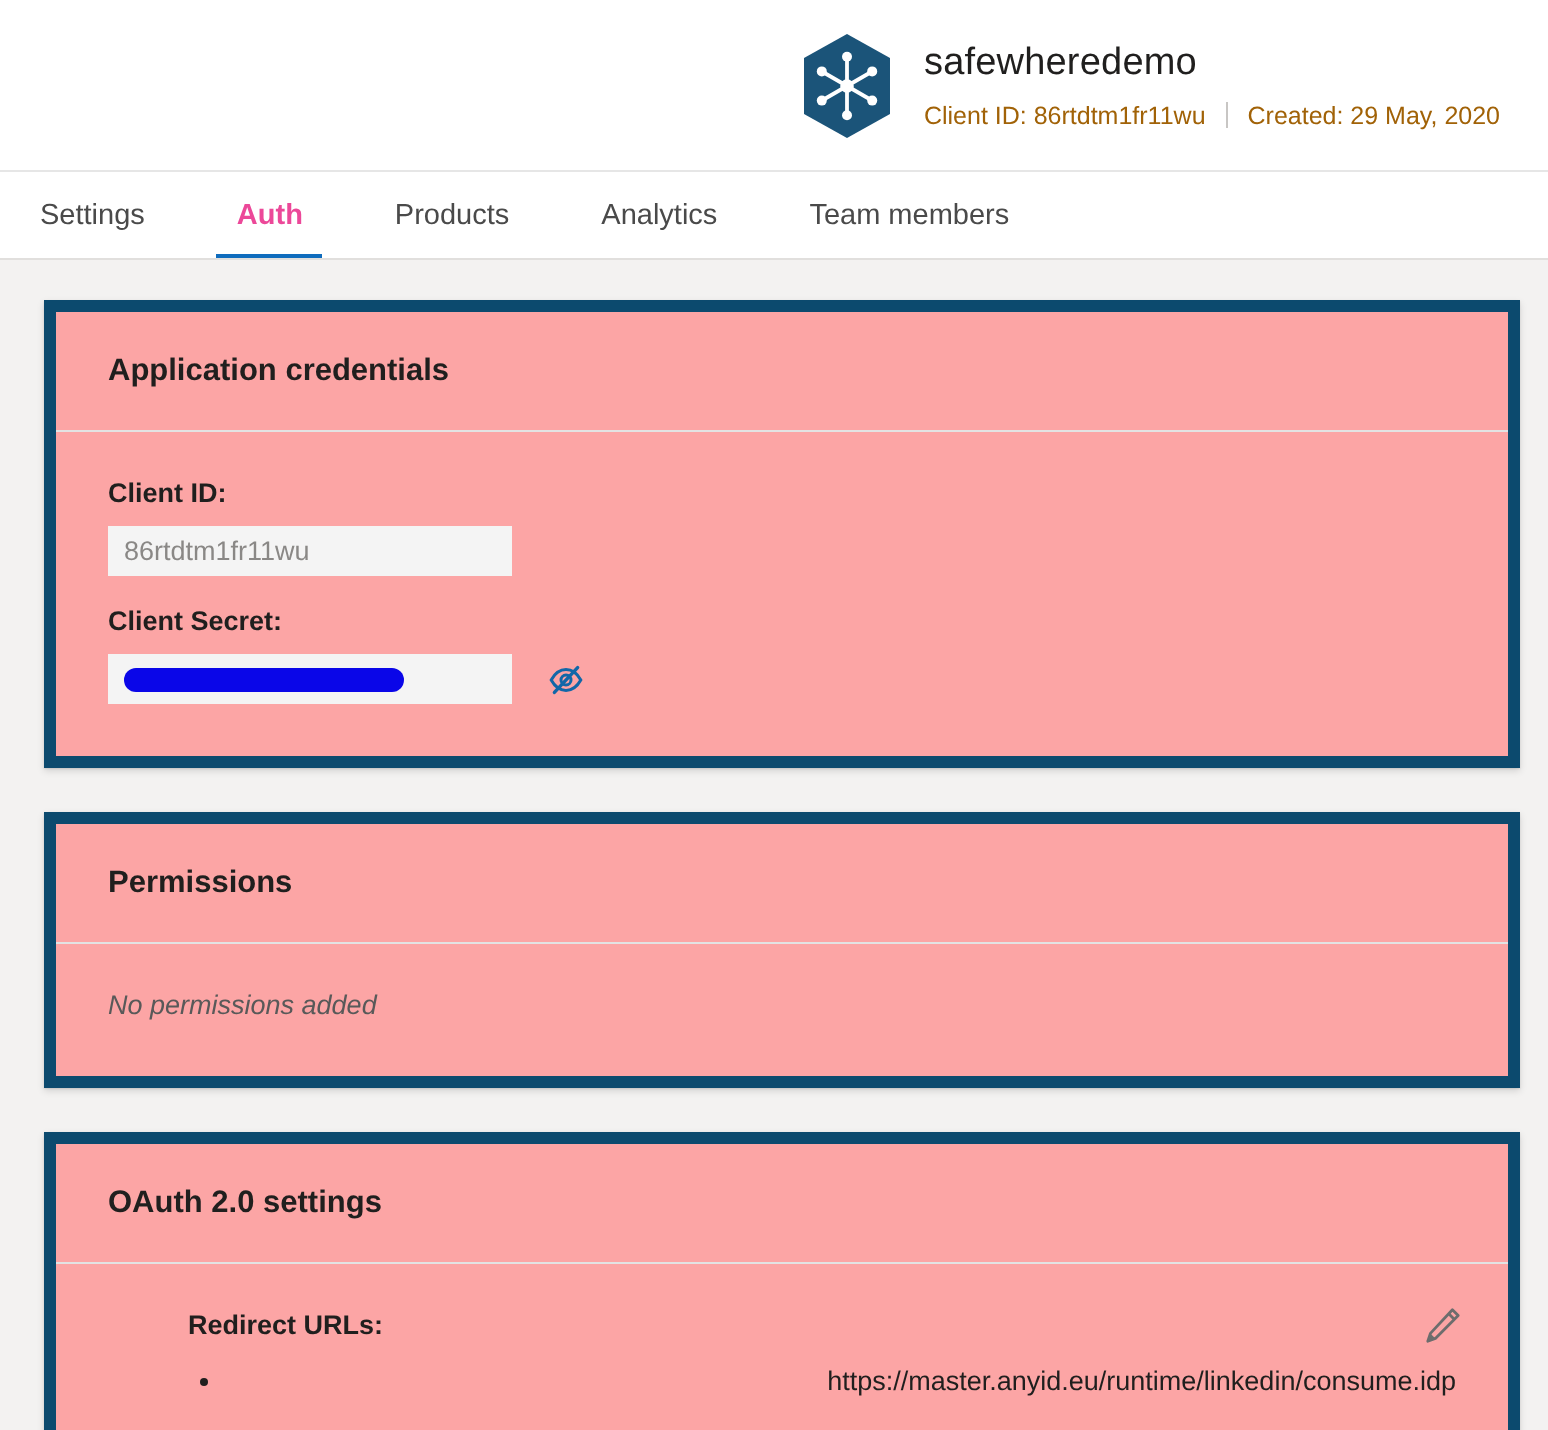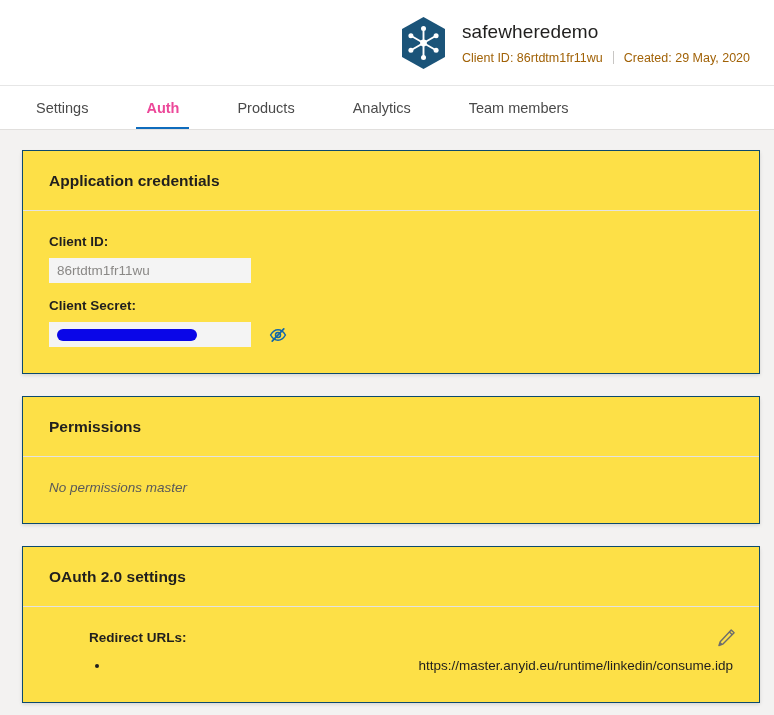--- a/index.html
+++ b/index.html
@@ -60,23 +60,22 @@
     background: #c8c6c4;
     margin: 0 10px;
   }
 
   
   .tabbar {
     background: #ffffff;
     height: 44px;
     display: flex;
     align-items: stretch;
-    padding: 0 24px;
+    padding: 0 8px;
     border-bottom: 1px solid #e1dfdd;
-    gap: 12px;
   }
   .tab {
     display: flex;
     align-items: center;
     position: relative;
     font-size: 14.5px;
     color: #4a4a4a;
     padding: 0 12px;
     margin-right: 22px;
     cursor: pointer;
@@ -96,22 +95,22 @@
     height: 2px;
     background: #0f6cbd;
   }
 
   
   .content {
     padding: 20px 14px 0 22px;
   }
 
   .card {
-    background: #fde047;
-    border: 1px solid #0c4a6e;
+    background: #fca5a5;
+    border: 6px solid #0c4a6e;
     box-shadow: 0 1.6px 3.6px rgba(0,0,0,0.13), 0 0.3px 0.9px rgba(0,0,0,0.10);
     margin-bottom: 22px;
     width: 738px;
   }
   .card-header {
     padding: 20px 26px 19px 26px;
     border-bottom: 1px solid #e3e3e3;
   }
   .card-title {
     font-size: 15.5px;
@@ -301,21 +300,21 @@
         </div>
       </div>
     </div>
   </div>
 
   <div class="card">
     <div class="card-header">
       <div class="card-title">Permissions</div>
     </div>
     <div class="card-body">
-      <div class="empty-note">No permissions master</div>
+      <div class="empty-note">No permissions added</div>
     </div>
   </div>
 
   <div class="card">
     <div class="card-header">
       <div class="card-title">OAuth 2.0 settings</div>
     </div>
     <div class="oauth-body">
       <div class="edit-btn">
         <svg width="22" height="22" viewBox="0 0 22 22">

